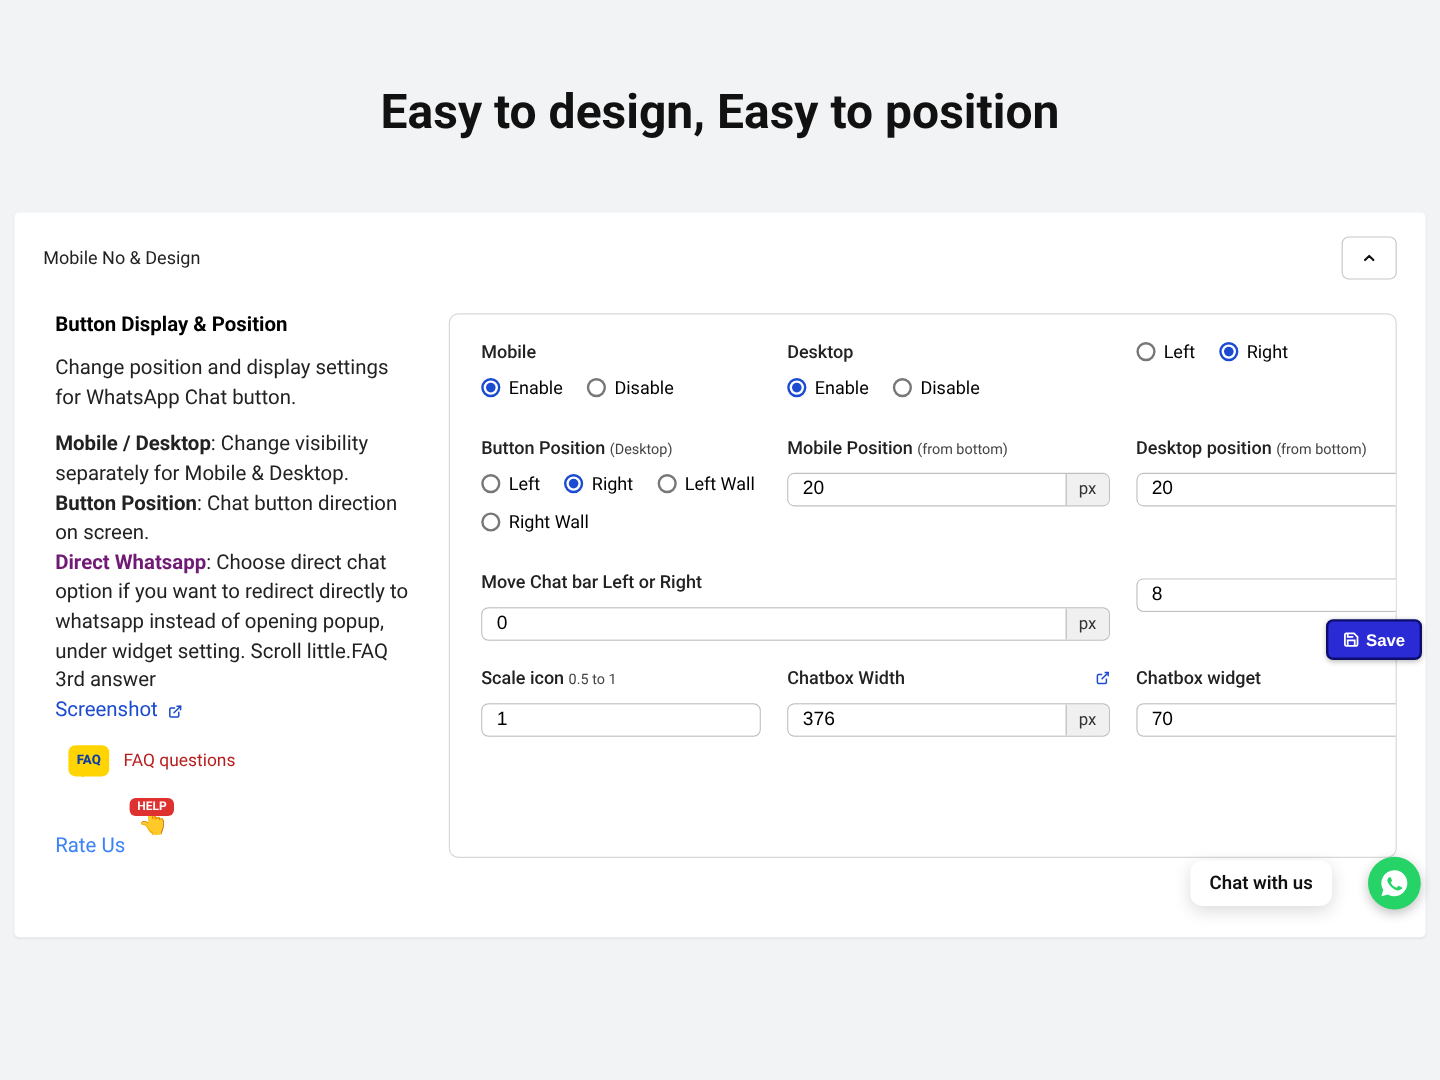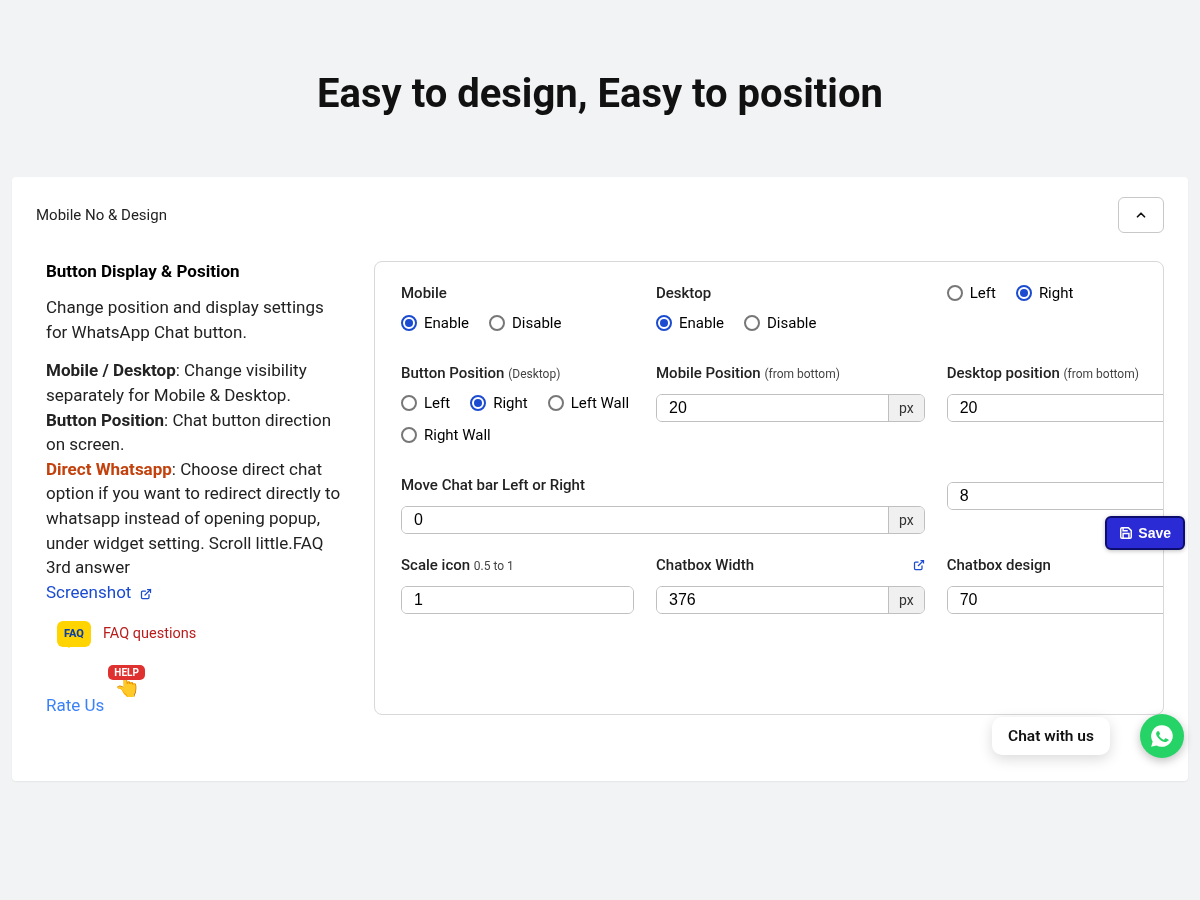--- a/index.html
+++ b/index.html
@@ -65,21 +65,21 @@
     font-weight: 700;
     margin-bottom: 14px;
   }
   .sidebar p {
     font-size: 17px;
     line-height: 1.45;
     color: #222;
     margin-bottom: 14px;
   }
   .sidebar .b { font-weight: 700; }
-  .sidebar .green { color: #c2410c; font-weight: 700; margin-top: 48px; }
+  .sidebar .green { color: #701a75; font-weight: 700; margin-top: 48px; }
   .sidebar .link { color: #1a4bd0; text-decoration: none; }
   .ext-icon {
     display: inline-block;
     margin-left: 4px;
     vertical-align: middle;
   }
   .faq-row {
     display: flex;
     align-items: center;
     gap: 12px;
@@ -428,21 +428,21 @@
               </svg>
           </div>
           <div class="ig">
             <input value="376" style="">
             <div class="suffix">px</div>
           </div>
         </div>
 
         <div>
           <div class="section-label label-with-icon">
-            <span>Chatbox design</span>
+            <span>Chatbox widget</span>
             <svg width="12" height="12" viewBox="0 0 24 24" fill="none" stroke="#1a4bd0" stroke-width="2.5">
                 <path d="M18 13v6a2 2 0 0 1-2 2H5a2 2 0 0 1-2-2V8a2 2 0 0 1 2-2h6"></path>
                 <polyline points="15 3 21 3 21 9"></polyline>
                 <line x1="10" y1="14" x2="21" y2="3"></line>
               </svg>
           </div>
           <div class="ig">
             <input value="70" style="">
             <div class="suffix">Percentage</div>
           </div>

